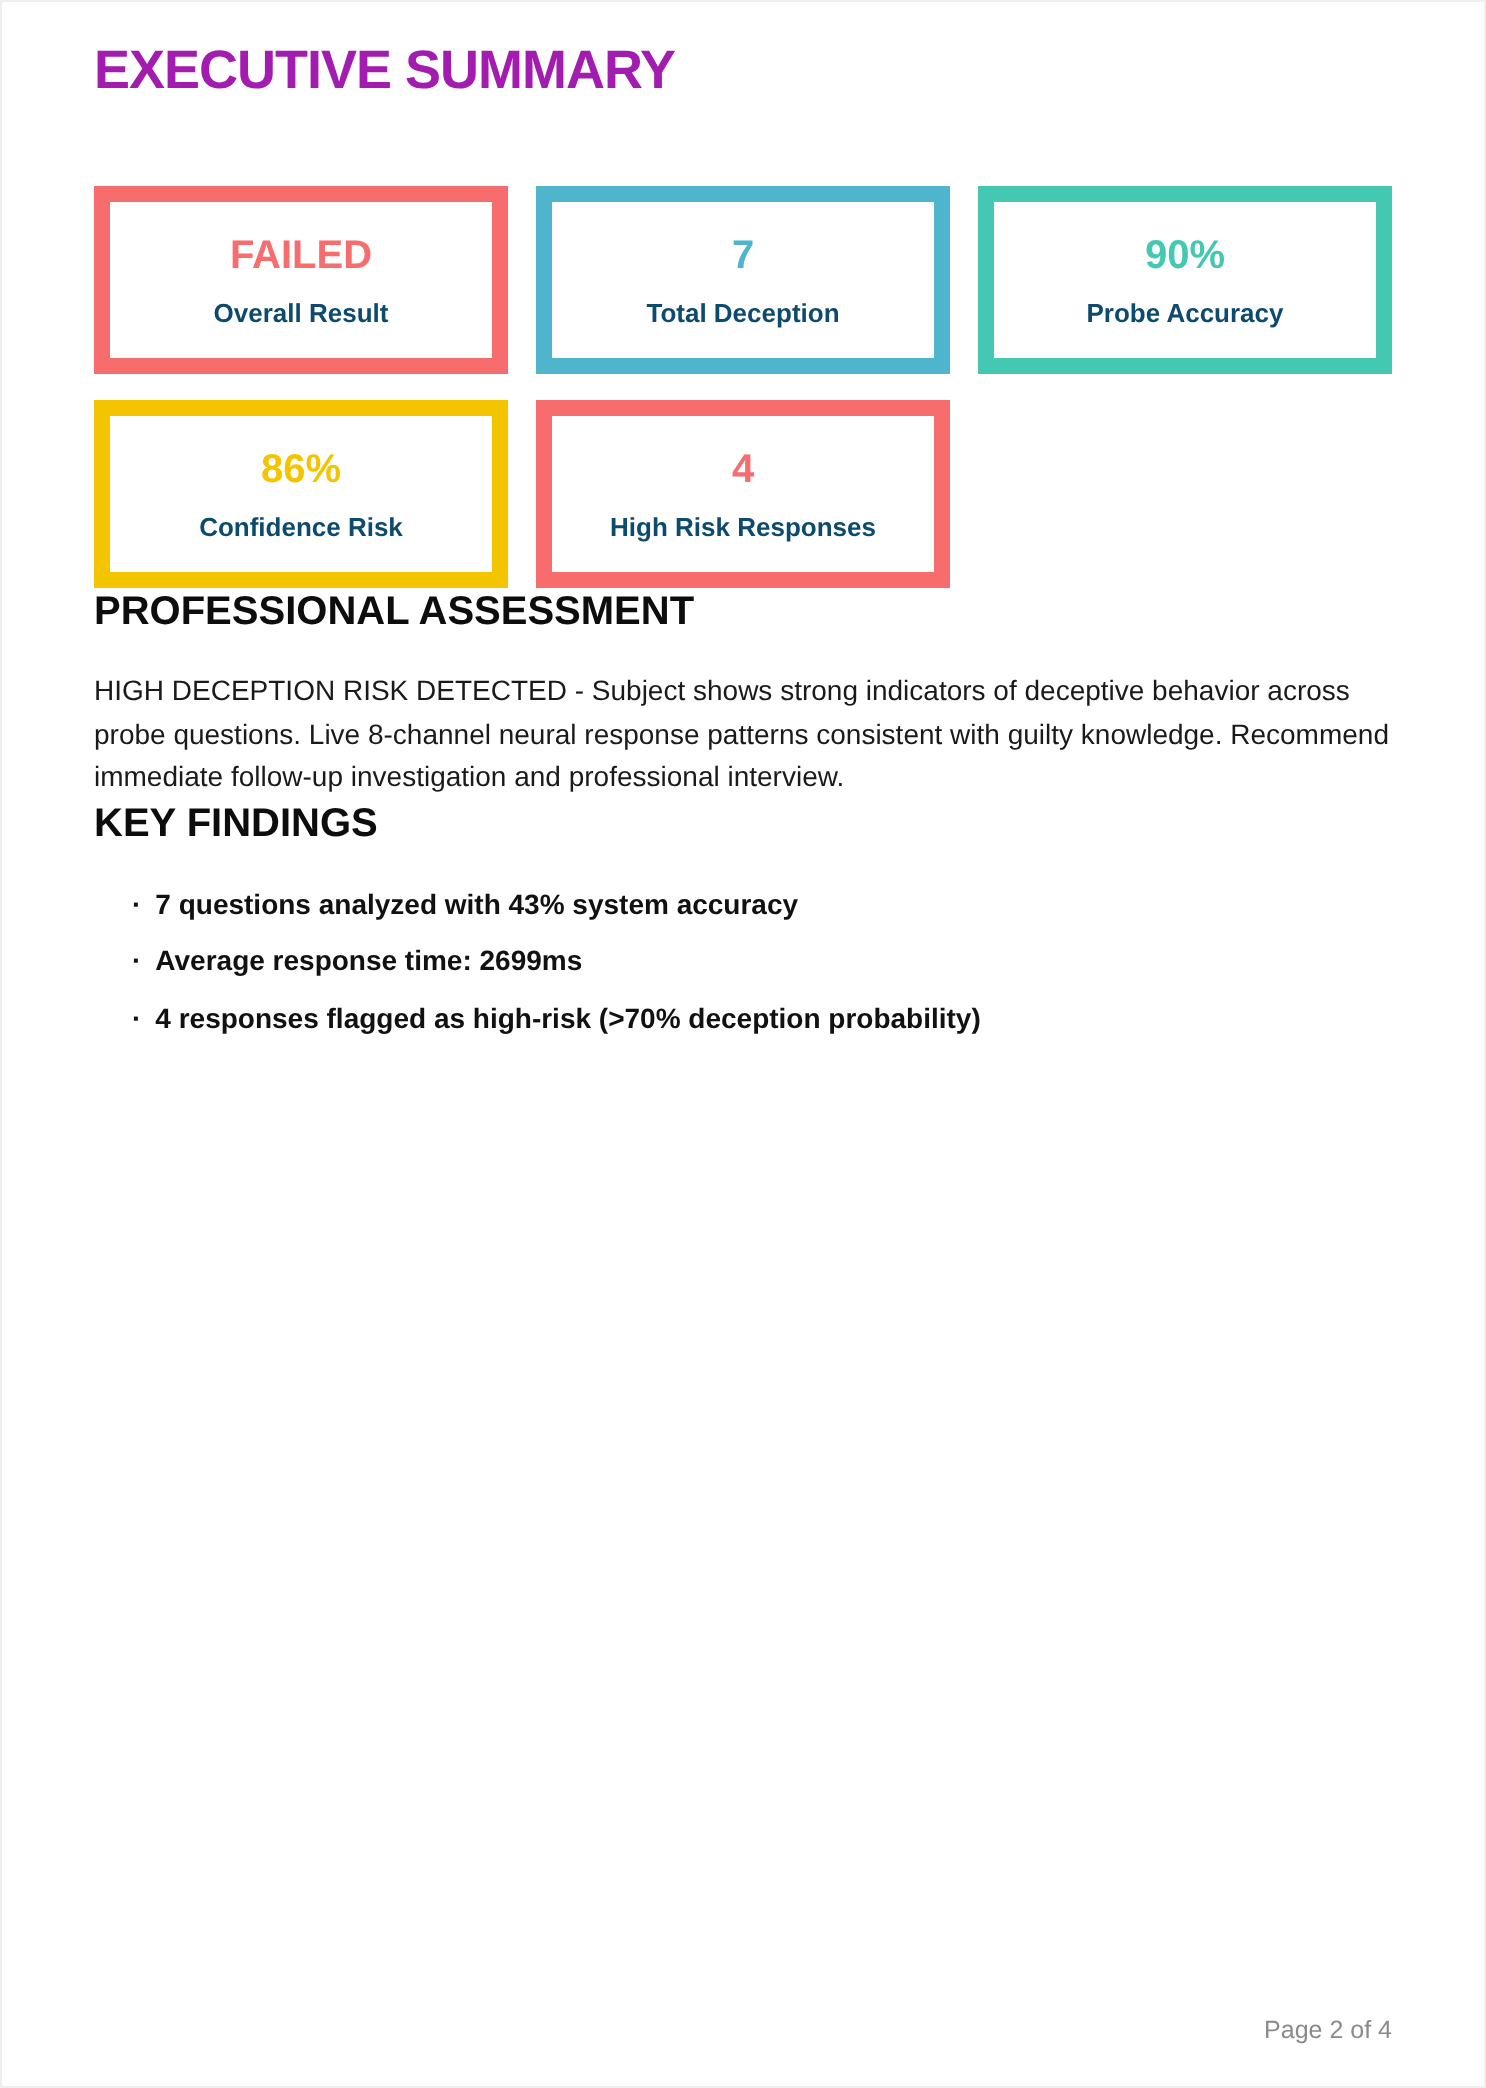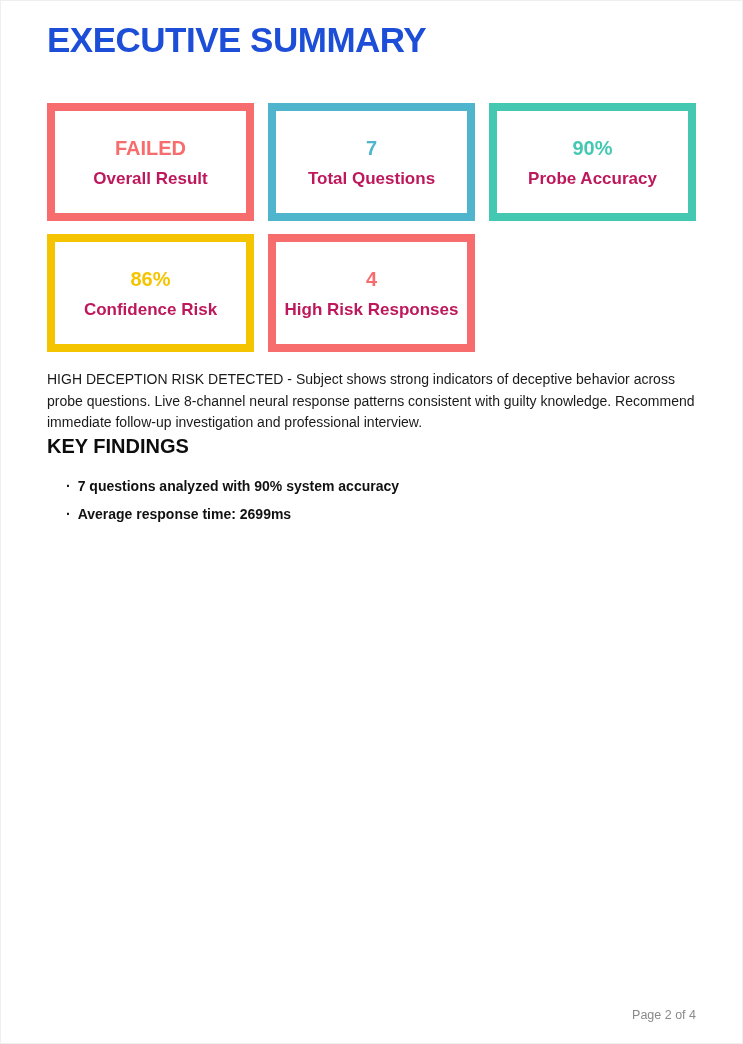--- a/index.html
+++ b/index.html
@@ -15,54 +15,54 @@
   }
   .page {
     padding: 0 47px;
     box-sizing: border-box;
     height: 100%;
     position: relative;
   }
   h1.page-title {
     margin: 0;
     padding-top: 19px;
-    font-size: 35px;
+    font-size: 27px;
     font-weight: 700;
     letter-spacing: -0.5px;
-    color: #1d4ed8;
+    color: #a21caf;
     line-height: 1.2;
   }
   .cards-grid {
     margin-top: 42px;
     display: grid;
     grid-template-columns: repeat(3, 1fr);
     column-gap: 14px;
     row-gap: 13px;
   }
   .stat-card {
-    height: 118px;
+    height: 94px;
     border: 8px solid #cccccc;
     box-sizing: border-box;
     background: #ffffff;
     display: flex;
     flex-direction: column;
     align-items: center;
     justify-content: center;
     text-align: right;
   }
   .stat-value {
     font-size: 20px;
     font-weight: 700;
     line-height: 1;
   }
   .stat-label {
     margin-top: 12px;
-    font-size: 17px;
+    font-size: 13px;
     font-weight: 700;
-    color: #be185d;
+    color: #0c4a6e;
     line-height: 1;
   }
   h2.section-heading {
     font-size: 20px;
     font-weight: 700;
     color: #0d0d0d;
     margin: 0;
     line-height: 1.2;
   }
   .assessment-heading { margin-top: 51px; }
@@ -107,39 +107,41 @@
 
   <h1 class="page-title">EXECUTIVE SUMMARY</h1>
 
   <div class="cards-grid">
     <div class="stat-card" style="border-color: rgb(247, 108, 108);">
       <div class="stat-value" style="color: rgb(247, 108, 108);">FAILED</div>
       <div class="stat-label">Overall Result</div>
     </div>
     <div class="stat-card" style="border-color: rgb(78, 181, 204);">
       <div class="stat-value" style="color: rgb(78, 181, 204);">7</div>
-      <div class="stat-label">Total Questions</div>
+      <div class="stat-label">Total Deception</div>
     </div>
     <div class="stat-card" style="border-color: rgb(69, 200, 178);">
       <div class="stat-value" style="color: rgb(69, 200, 178);">90%</div>
       <div class="stat-label">Probe Accuracy</div>
     </div>
     <div class="stat-card" style="border-color: rgb(245, 196, 0);">
       <div class="stat-value" style="color: rgb(245, 196, 0);">86%</div>
       <div class="stat-label">Confidence Risk</div>
     </div>
     <div class="stat-card" style="border-color: rgb(247, 108, 108);">
       <div class="stat-value" style="color: rgb(247, 108, 108);">4</div>
       <div class="stat-label">High Risk Responses</div>
     </div>
   </div>
 
+  <h2 class="section-heading assessment-heading">PROFESSIONAL ASSESSMENT</h2>
   <p class="assessment-body">HIGH DECEPTION RISK DETECTED - Subject shows strong indicators of deceptive behavior across probe questions. Live 8-channel neural response patterns consistent with guilty knowledge. Recommend immediate follow-up investigation and professional interview.</p>
 
   <h2 class="section-heading findings-heading">KEY FINDINGS</h2>
   <ul class="findings-list">
-    <li><span class="bullet-dot">·</span><span>7 questions analyzed with 90% system accuracy</span></li>
+    <li><span class="bullet-dot">·</span><span>7 questions analyzed with 43% system accuracy</span></li>
     <li><span class="bullet-dot">·</span><span>Average response time: 2699ms</span></li>
+    <li><span class="bullet-dot">·</span><span>4 responses flagged as high-risk (&gt;70% deception probability)</span></li>
   </ul>
 
   <div class="page-footer">Page 2 of 4</div>
 
 </div>
 
 </body></html>

